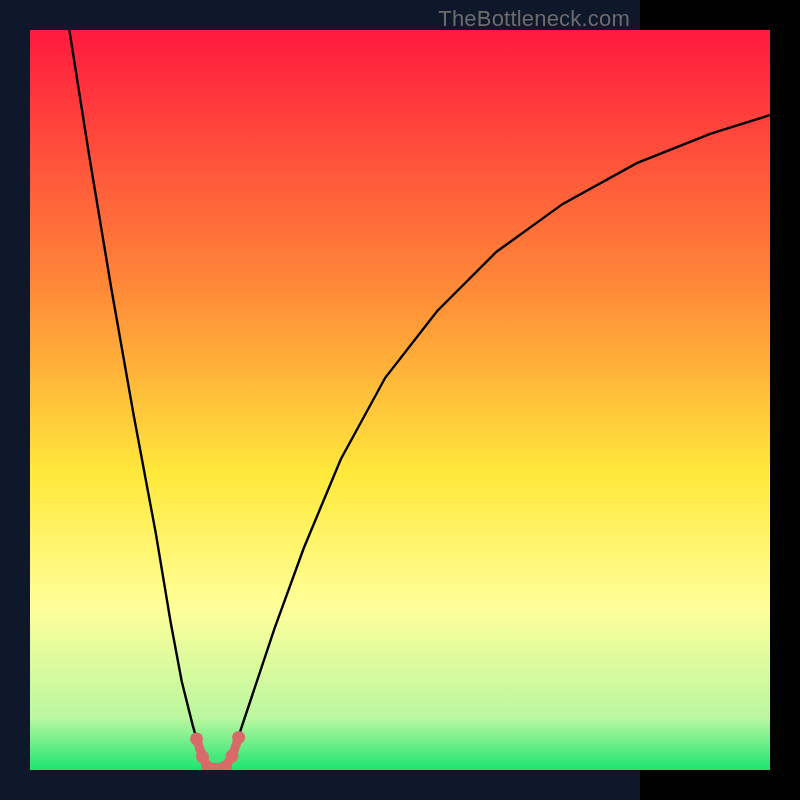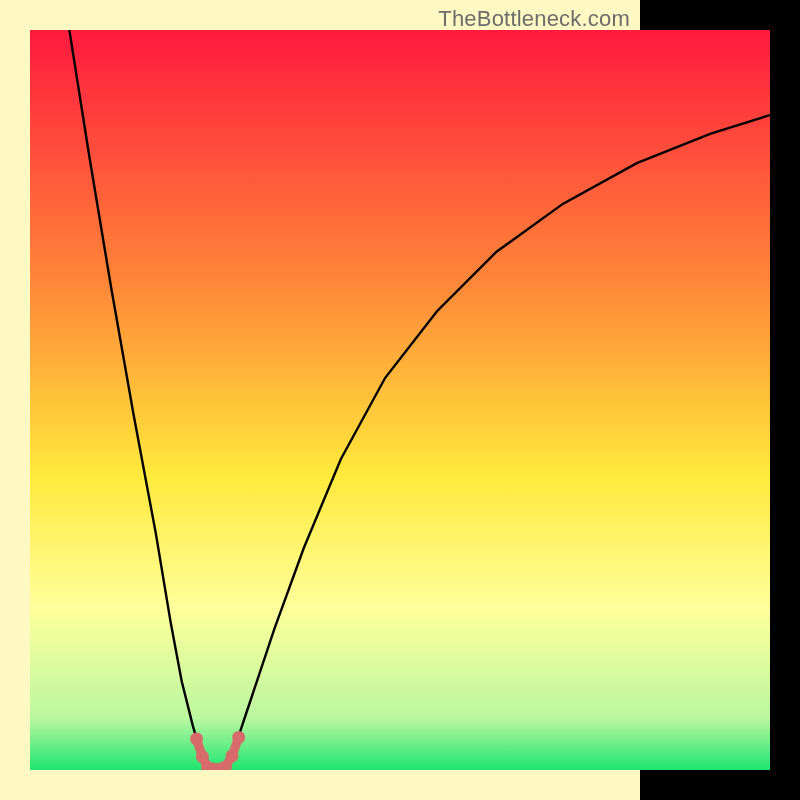--- a/index.html
+++ b/index.html
@@ -8,21 +8,21 @@
     width: 800px;
     height: 800px;
     background: #000000;
     overflow: hidden;
     font-family: Arial, Helvetica, sans-serif;
   }
   .stage {
     position: relative;
     width: 640px;
     height: 800px;
-    background: #fef9c3;
+    background: #0f172a;
   }
   .plot-area {
     position: absolute;
     left: 30px;
     top: 30px;
     width: 740px;
     height: 740px;
   }
   .curve-svg {
     position: absolute;

